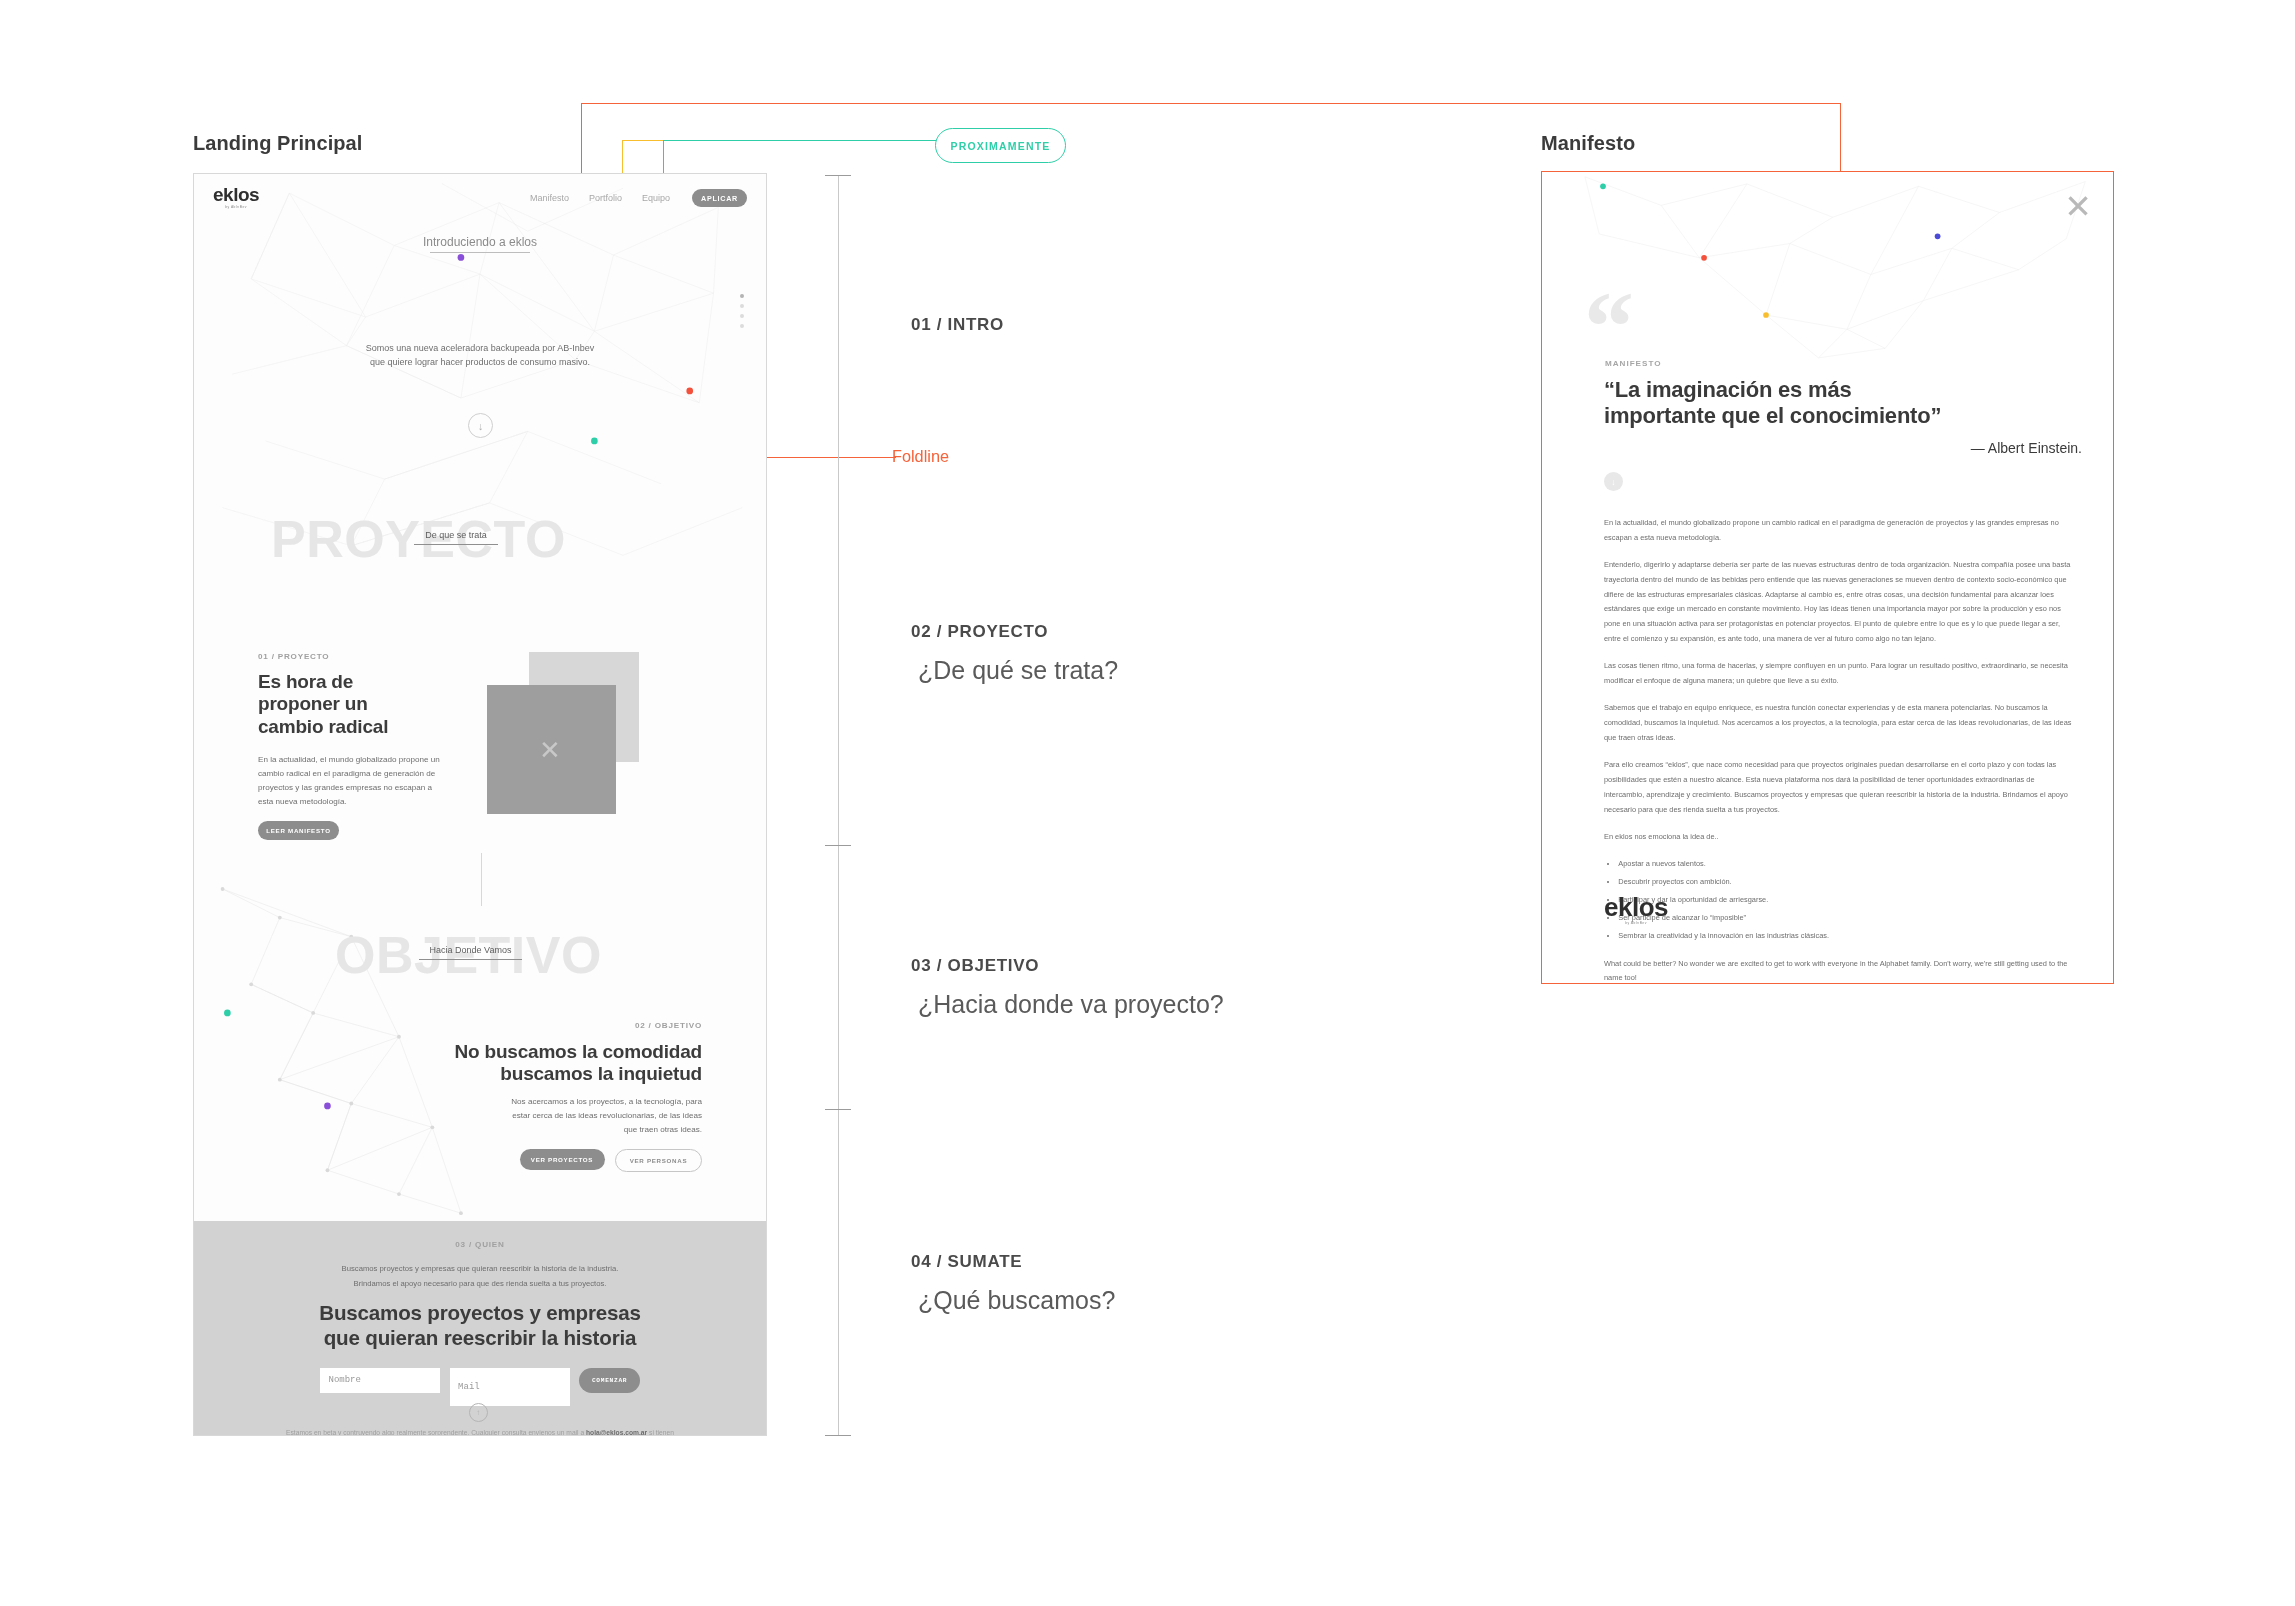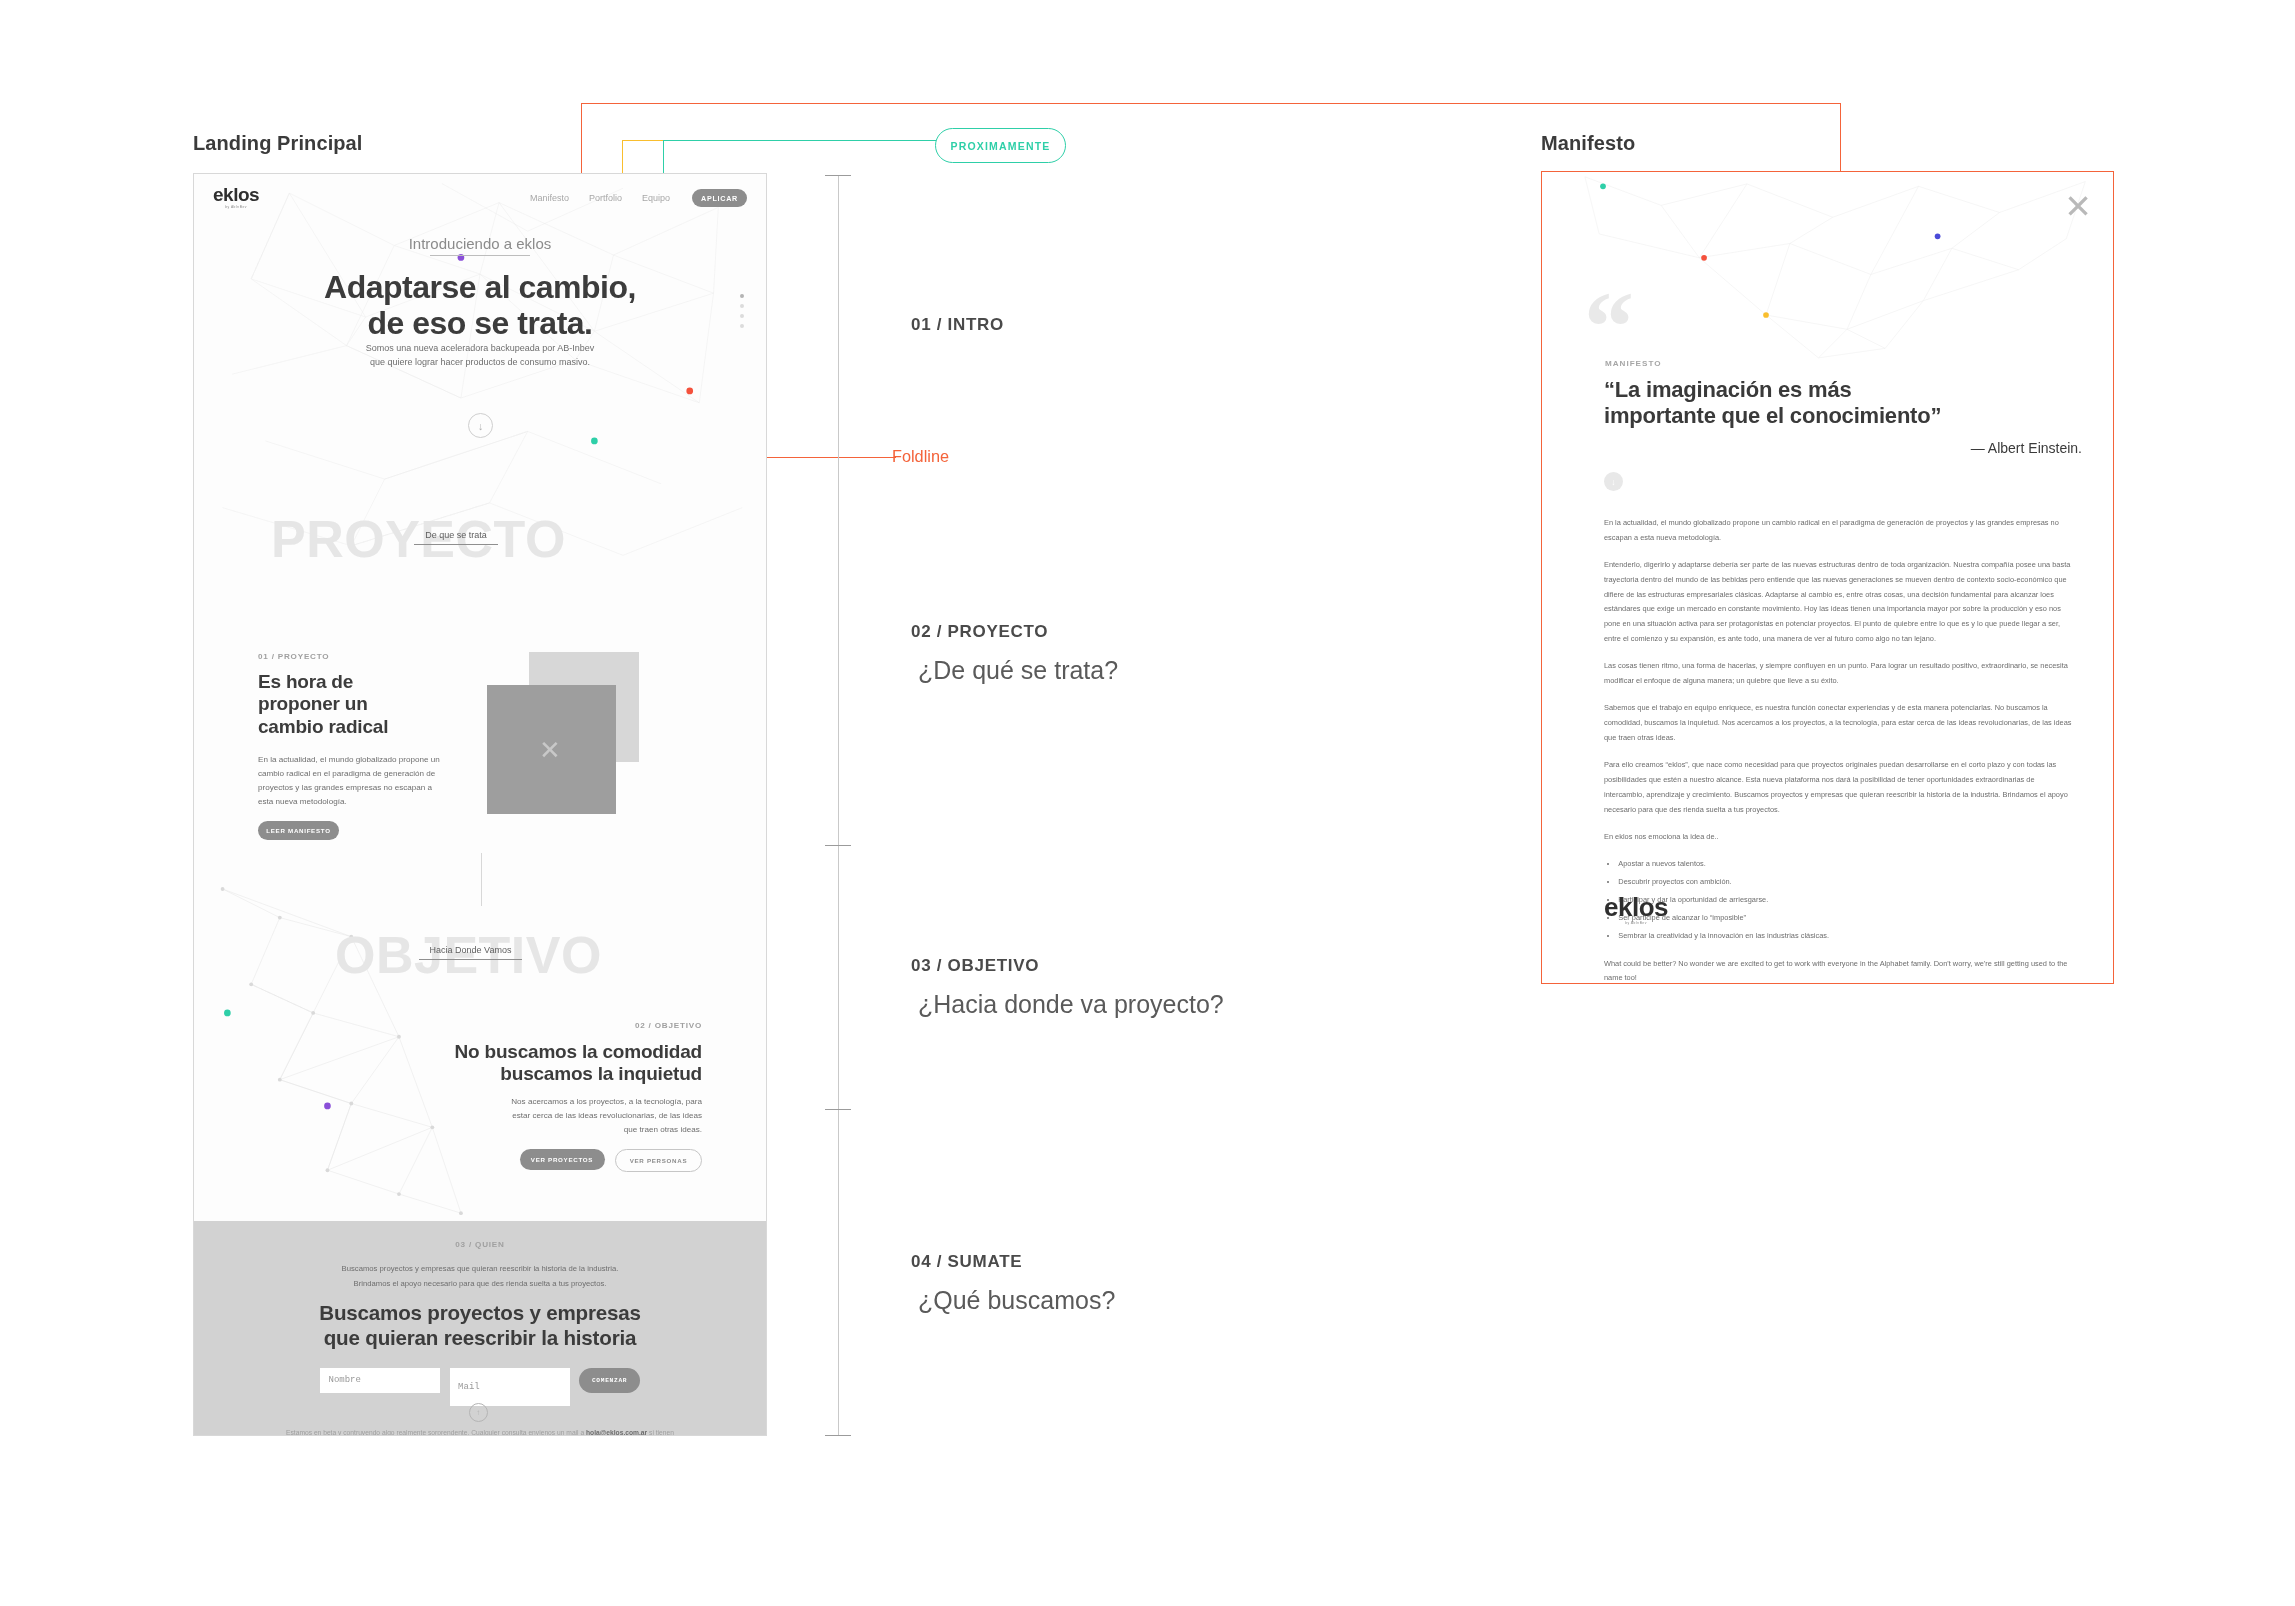--- a/index.html
+++ b/index.html
@@ -127,21 +127,21 @@
     letter-spacing: 0.7px;
     color: #ffffff;
     background: #8d8d8d;
   }
   .btn-pill.outline {
     background: transparent;
     color: #8d8d8d;
     border: 1px solid #c6c6c6;
   }
   .eyebrow {
-    font-size: 15px;
+    font-size: 12px;
     color: #8b8b8b;
     text-align: center;
   }
   .eyebrow-rule {
     border-top: 1px solid #bdbdbd;
     margin: 3.3px auto 0;
   }
   .hero-h1 {
     font-size: 32px;
     font-weight: bold;
@@ -383,24 +383,20 @@
       <span class="nav-link">Manifesto</span>
       <span class="nav-link">Portfolio</span>
       <span class="nav-link">Equipo</span>
       <span class="btn-pill" style="margin-left:22px; width:55px; height:18px; font-size:7.2px;">APLICAR</span>
     </div>
 
     <div class="abs" style="left:72px; right:72px; top:61px;">
       <div class="eyebrow">Introduciendo a eklos</div>
       <div class="eyebrow-rule" style="width:100px;"></div>
     </div>
-    <div class="abs" style="left:38px; right:38px; top:96px;">
-      <div class="hero-h1">Adaptarse al cambio,</div>
-      <div class="hero-h1">de eso se trata.</div>
-    </div>
     <div class="abs" style="left:38px; right:38px; top:168px;">
       <div class="hero-sub">Somos una nueva aceleradora backupeada por AB-Inbev</div>
       <div class="hero-sub">que quiere lograr hacer productos de consumo masivo.</div>
     </div>
     <div class="circle-btn" style="left:274px; top:239px; width:23px; height:23px; font-size:10.5px;">↓</div>
 
     <div class="abs" style="right:22px; top:120px; display:flex; flex-direction:column; gap:6.2px; align-items:center;">
       <span style="width:3.8px;height:3.8px;border-radius:50%;background:#b4b4b4;"></span>
       <span style="width:3.8px;height:3.8px;border-radius:50%;background:#dcdcdc;"></span>
       <span style="width:3.8px;height:3.8px;border-radius:50%;background:#dcdcdc;"></span>

